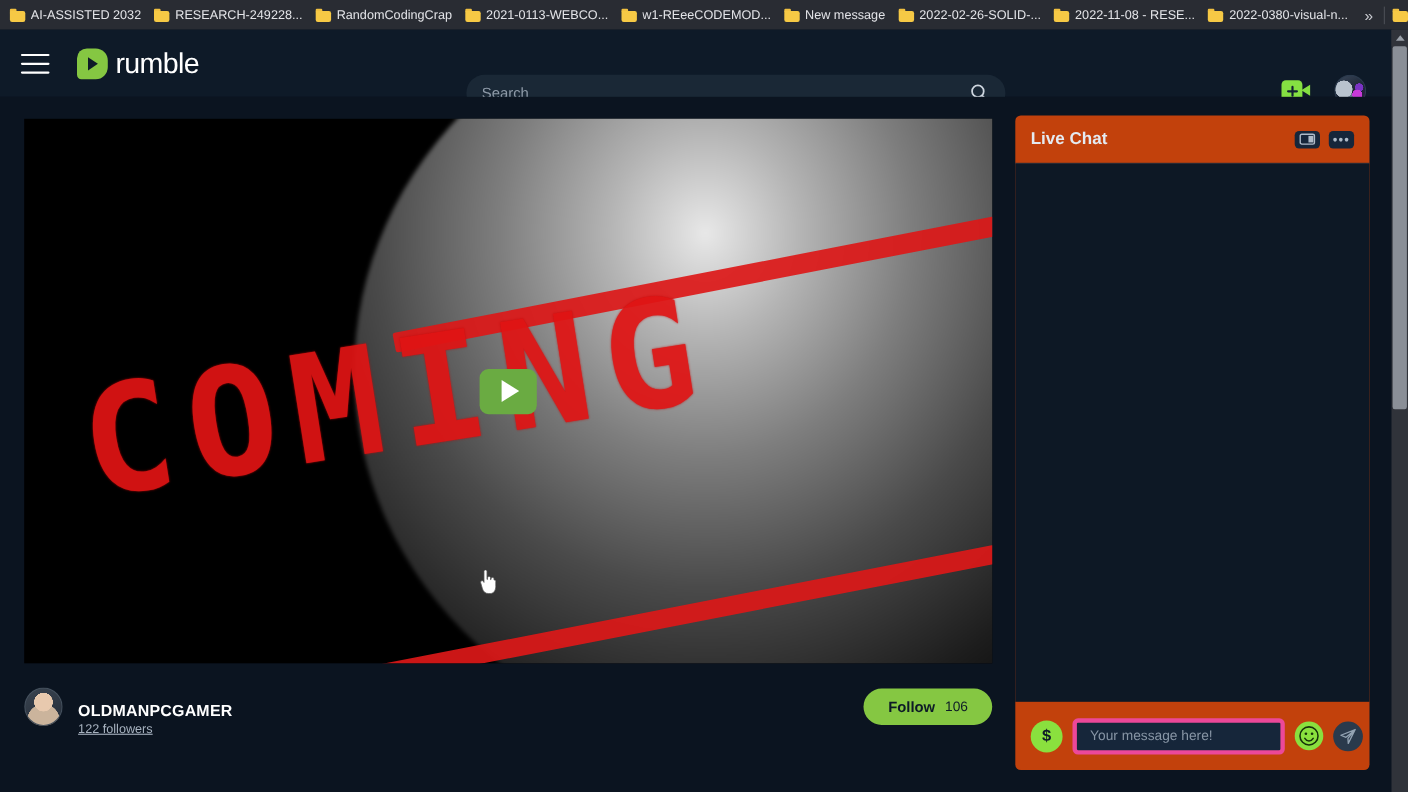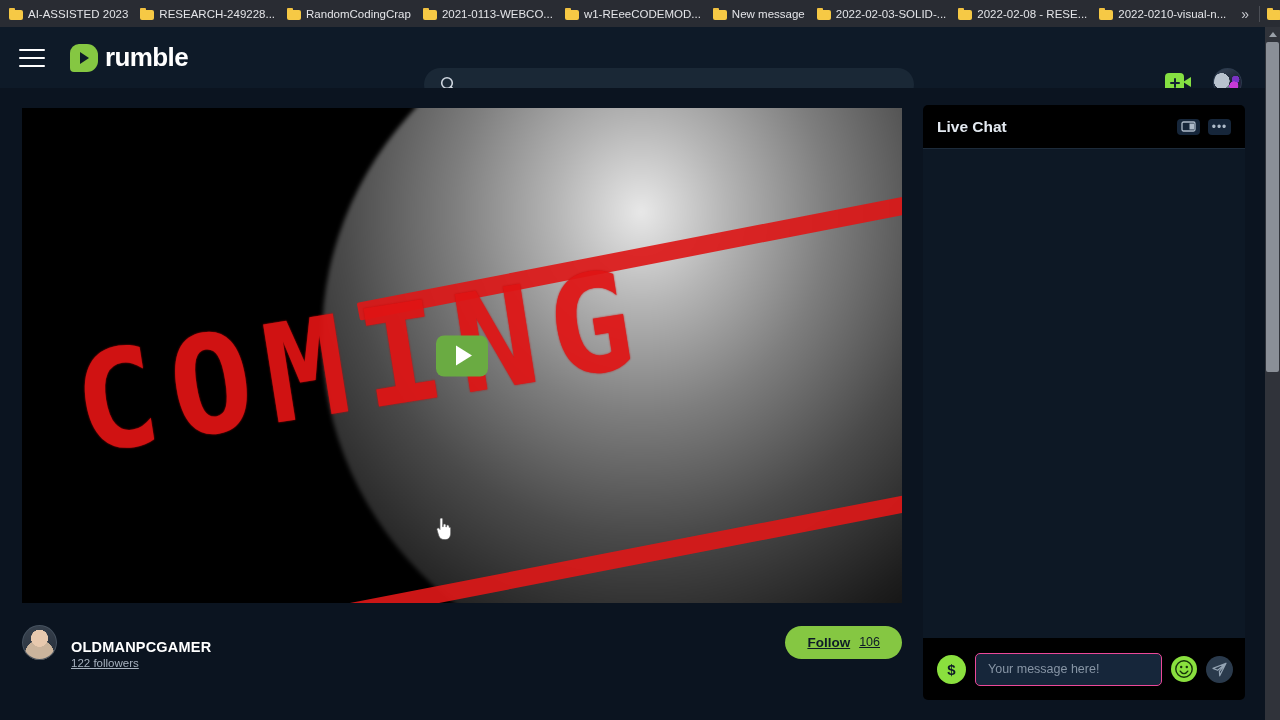--- a/index.html
+++ b/index.html
@@ -104,21 +104,21 @@
     content: "";
     position: absolute;
     left: 10px; top: 8px;
     border-left: 9px solid #0e1a28;
     border-top: 6px solid transparent;
     border-bottom: 6px solid transparent;
   }
   .brand-text {
     color: #ffffff;
     font-size: 26px;
-    font-weight: 700;
+    font-weight: 400;
     letter-spacing: -0.6px;
   }
   .search-wrap {
     position: absolute; left: 424px; top: 41px;
     width: 490px; height: 33px;
     background: #1a2836;
     border-radius: 17px;
     display: flex; align-items: center;
     padding: 0 14px;
   }
@@ -287,29 +287,29 @@
     background: #85c742;
     color: #0d1a27;
     border: none;
     border-radius: 17px;
     height: 33px;
     padding: 0 22px;
     font-size: 13.5px;
     font-weight: 700;
     font-family: "Liberation Sans", sans-serif;
     cursor: pointer;
-    display: flex; align-items: center; gap: 9px; text-decoration: underline;
+    display: flex; align-items: center; gap: 9px;
   }
   .follow-count { font-weight: 400; font-size: 12.5px; }
 
   
   .chat-panel {
     position: absolute; left: 923px; top: 17px;
     width: 322px; height: 595px;
-    background: #000000;
+    background: #c2410c;
     border-radius: 5px;
     display: flex; flex-direction: column;
   }
   .chat-header {
     height: 44px;
     display: flex; align-items: center;
     padding: 0 14px;
     border-bottom: 1px solid #1d2b3a;
     flex: 0 0 auto;
   }
@@ -359,21 +359,21 @@
     font-weight: 700;
     font-family: "Liberation Sans", sans-serif;
     cursor: pointer;
     display: flex; align-items: center; justify-content: center;
     flex: 0 0 auto;
   }
   .msg-input {
     flex: 1;
     height: 33px;
     background: #16263a;
-    border: 1px solid #ec4899;
+    border: 4px solid #ec4899;
     border-radius: 5px;
     outline: none;
     color: #dce4ec;
     padding: 0 12px;
     font-size: 12.5px;
     font-family: "Liberation Sans", sans-serif;
   }
   .msg-input::placeholder { color: #8795a5; }
   .emoji-btn {
     width: 26px; height: 26px;
@@ -418,21 +418,21 @@
     background: #8a8f97;
     border-radius: 2px;
   }
 </style>
 </head>
 <body>
 
 <div class="bookmarks-bar">
   <div class="bm-item">
     <span class="folder-icon"></span>
-    <span class="bm-label">AI-ASSISTED 2023</span>
+    <span class="bm-label">AI-ASSISTED 2032</span>
   </div>
   <div class="bm-item">
     <span class="folder-icon"></span>
     <span class="bm-label">RESEARCH-249228...</span>
   </div>
   <div class="bm-item">
     <span class="folder-icon"></span>
     <span class="bm-label">RandomCodingCrap</span>
   </div>
   <div class="bm-item">
@@ -442,29 +442,29 @@
   <div class="bm-item">
     <span class="folder-icon"></span>
     <span class="bm-label">w1-REeeCODEMOD...</span>
   </div>
   <div class="bm-item">
     <span class="folder-icon"></span>
     <span class="bm-label">New message</span>
   </div>
   <div class="bm-item">
     <span class="folder-icon"></span>
-    <span class="bm-label">2022-02-03-SOLID-...</span>
-  </div>
-  <div class="bm-item">
-    <span class="folder-icon"></span>
-    <span class="bm-label">2022-02-08 - RESE...</span>
-  </div>
-  <div class="bm-item">
-    <span class="folder-icon"></span>
-    <span class="bm-label">2022-0210-visual-n...</span>
+    <span class="bm-label">2022-02-26-SOLID-...</span>
+  </div>
+  <div class="bm-item">
+    <span class="folder-icon"></span>
+    <span class="bm-label">2022-11-08 - RESE...</span>
+  </div>
+  <div class="bm-item">
+    <span class="folder-icon"></span>
+    <span class="bm-label">2022-0380-visual-n...</span>
   </div>
   <div class="bm-overflow">»</div>
   <div class="bm-divider"></div>
   <div class="bm-item">
     <span class="folder-icon"></span>
     <span class="bm-label">Other bookmarks</span>
   </div>
 </div>
 
 <div class="site-header">
@@ -472,20 +472,21 @@
     <span></span>
       <span></span>
       <span></span>
   </div>
   <div class="brand">
     <span class="brand-mark"></span>
     <span class="brand-text">rumble</span>
   </div>
 
   <div class="search-wrap">
+    <input class="search-input" type="text" placeholder="Search" style="">
     <button class="search-btn">
       <svg width="17" height="17" viewBox="0 0 17 17" fill="none">
         <circle cx="7" cy="7" r="5.3" stroke="#cfd7e0" stroke-width="1.6"></circle>
         <line x1="10.9" y1="10.9" x2="15.5" y2="15.5" stroke="#cfd7e0" stroke-width="1.6" stroke-linecap="round"></line>
       </svg>
     </button>
   </div>
 
   <div class="header-right">
     <div class="upload-icon">

